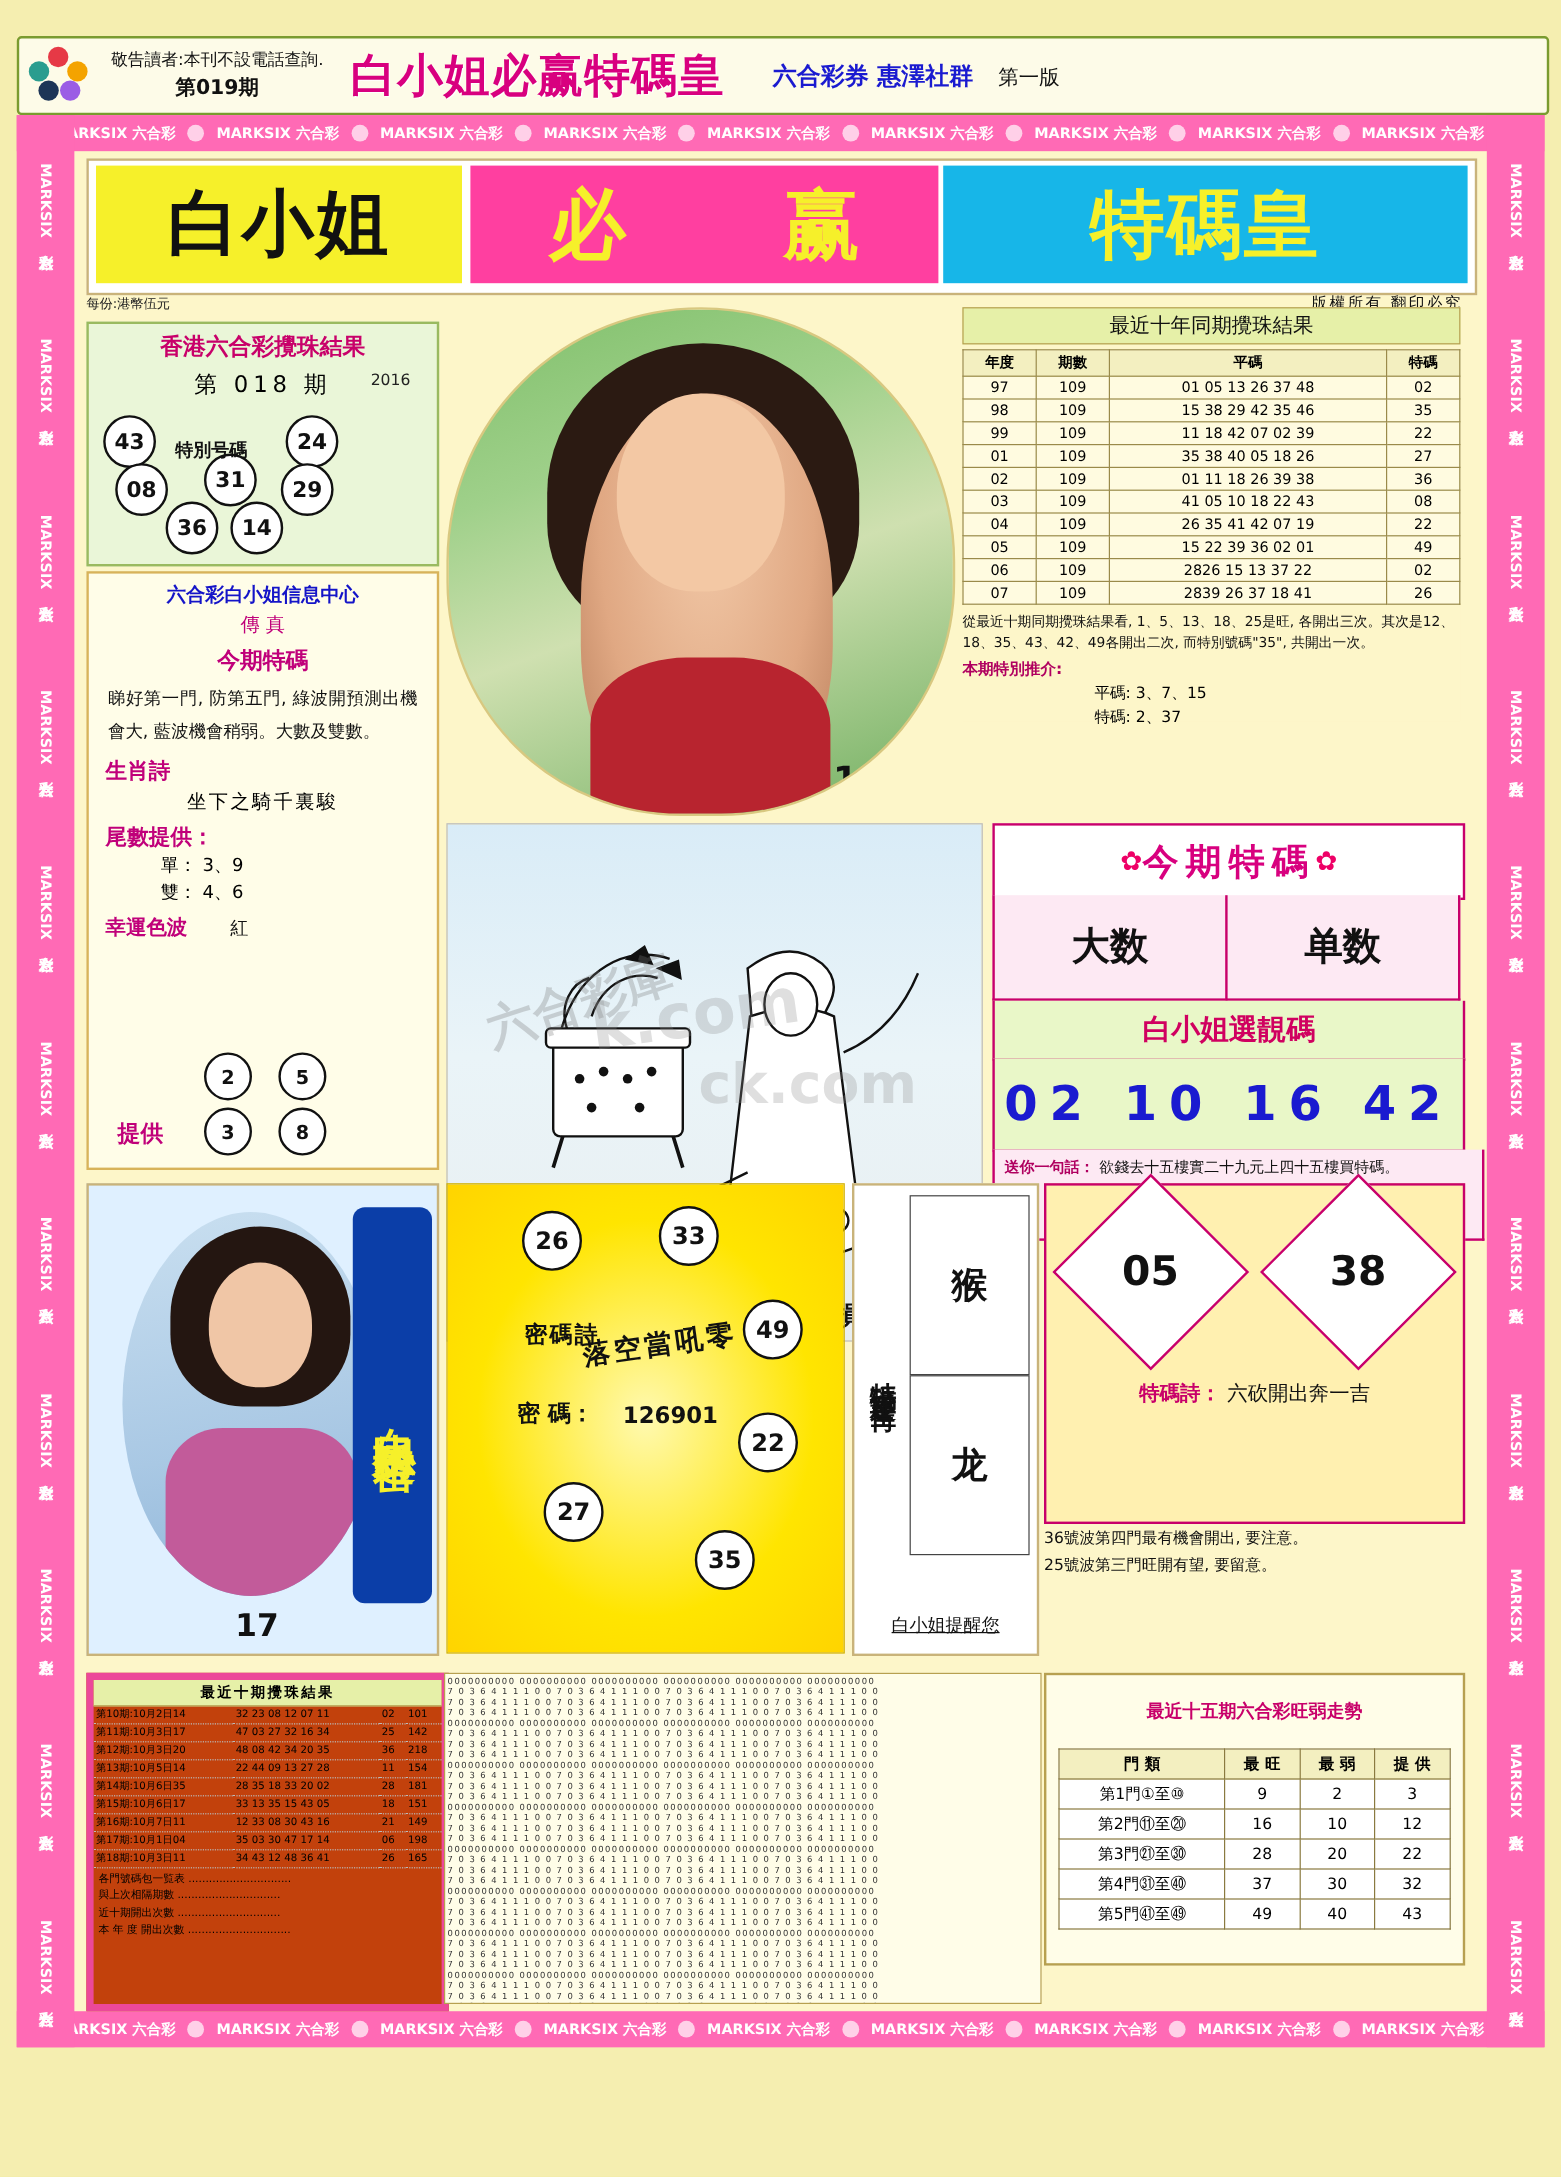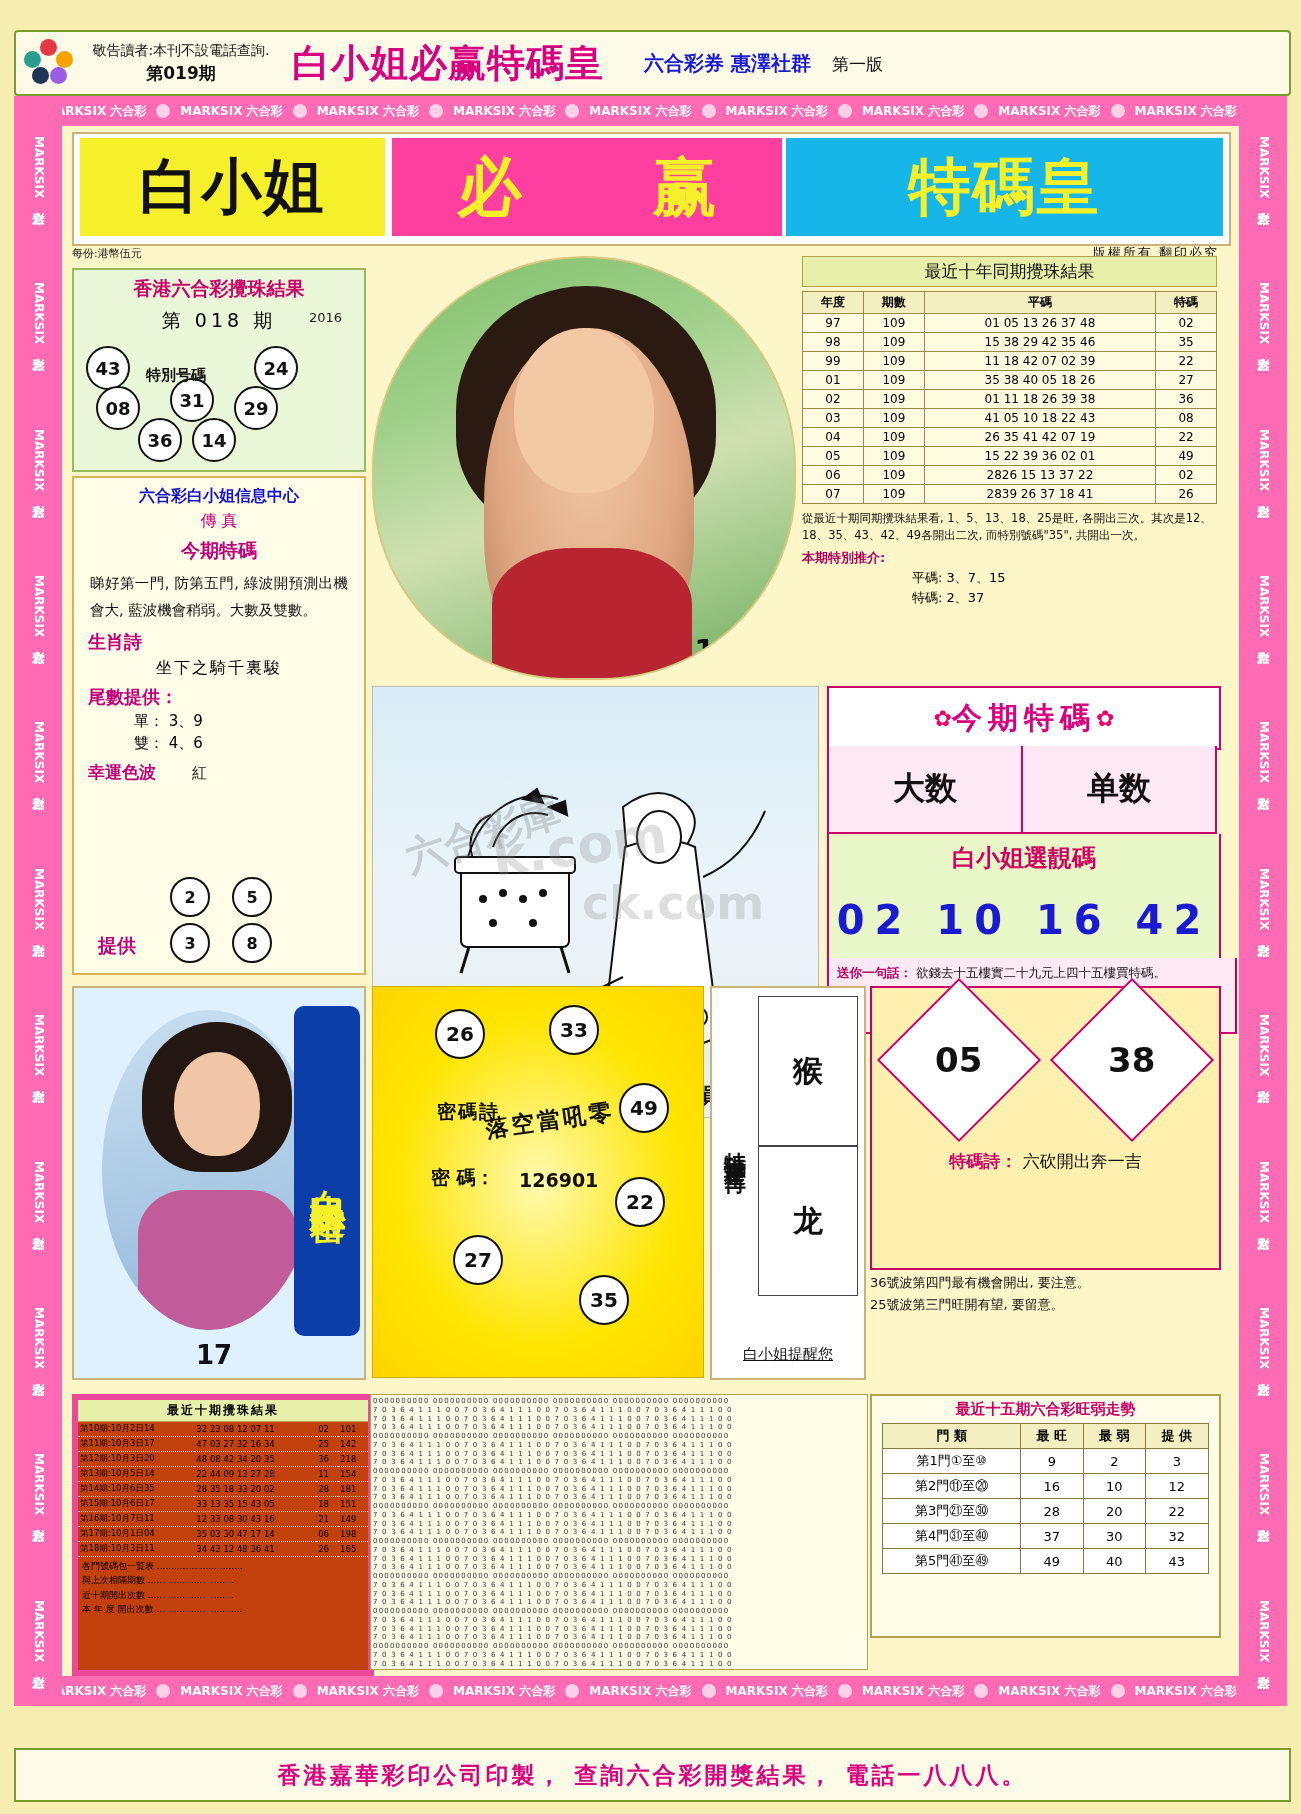--- a/index.html
+++ b/index.html
@@ -156,21 +156,21 @@
   .btm-left{position:absolute;left:10px;top:1268px;width:290px;height:270px;background:#c2410c;border:6px solid #ec4899;}
   .bl-t{text-align:center;font-size:12px;font-weight:bold;background:#e6f0a8;border-bottom:1px solid #b7a050;padding:2px 0;letter-spacing:2px;}
   table.bl{border-collapse:collapse;width:100%;font-size:8.5px;}
   table.bl td{border-bottom:1px dotted #bbb;padding:1px 2px;white-space:nowrap;}
   .bl-foot{font-size:9px;padding:2px 4px;line-height:1.6;}
 
   .gridzone{position:absolute;left:308px;top:1268px;width:492px;height:270px;background:#fffde8;border:1px solid #b7a050;overflow:hidden;font-size:7px;color:#333;line-height:1.25;padding:2px;}
   .gridzone .gr{white-space:nowrap;letter-spacing:1.2px;}
 
   .trendbox{position:absolute;left:808px;top:1268px;width:347px;height:240px;background:#fffde8;border:2px solid #b7a050;}
-  .tb-t{text-align:center;font-size:15px;font-weight:bold;color:#c8006a;padding:4px 0;}
+  .tb-t{text-align:center;font-size:15px;font-weight:bold;color:#c8006a;padding:21px 0;}
   table.tb{border-collapse:collapse;width:94%;margin:0 auto;font-size:13px;background:#fff;}
   table.tb th,table.tb td{border:1px solid #8a7a40;text-align:center;padding:3px 2px;}
   table.tb th{background:#f3efc0;}
 
   .footer{position:absolute;left:14px;bottom:12px;width:1273px;height:50px;background:#fdfbe8;border:2px solid #7a9b2f;display:flex;align-items:center;justify-content:center;}
   .footer b{font-size:23px;color:#d8007f;letter-spacing:3px;}
 
   .wm2{position:absolute;color:rgba(140,140,140,.28);font-weight:bold;}
 </style>
 </head>
@@ -292,21 +292,21 @@
     <div class="mh-copy">版權所有 翻印必究</div>
 
     <div class="resultbox">
       <h3>香港六合彩攪珠結果</h3>
       <div class="res-line">
         <span>第 018 期</span>
         <span class="yr">2016</span>
       </div>
       <div class="balls">
         <div class="ball" style="left:12px;top:8px;">43</div>
-        <div class="ball" style="left:180px;top:8px;">24</div>
+        <div class="ball" style="left:164px;top:8px;">24</div>
         <div class="ball" style="left:22px;top:48px;">08</div>
         <div class="ball" style="left:96px;top:40px;">31</div>
         <div class="ball" style="left:160px;top:48px;">29</div>
         <div class="ball" style="left:64px;top:80px;">36</div>
         <div class="ball" style="left:118px;top:80px;">14</div>
         <div class="spec">特別号碼</div>
       </div>
     </div>
 
     <div class="photo1">
@@ -682,16 +682,13 @@
               <td>43</td>
             </tr>
           </tbody>
       </table>
     </div>
 
     <div class="wm2" style="left:430px;top:690px;font-size:52px;transform:rotate(-8deg);">k.com</div>
     <div class="wm2" style="left:520px;top:750px;font-size:46px;">ck.com</div>
   </div>
 
-  <div class="footer">
-    <b>香港嘉華彩印公司印製， 查詢六合彩開獎結果， 電話一八八八。</b>
-  </div>
 </div>
 
 </body></html>

